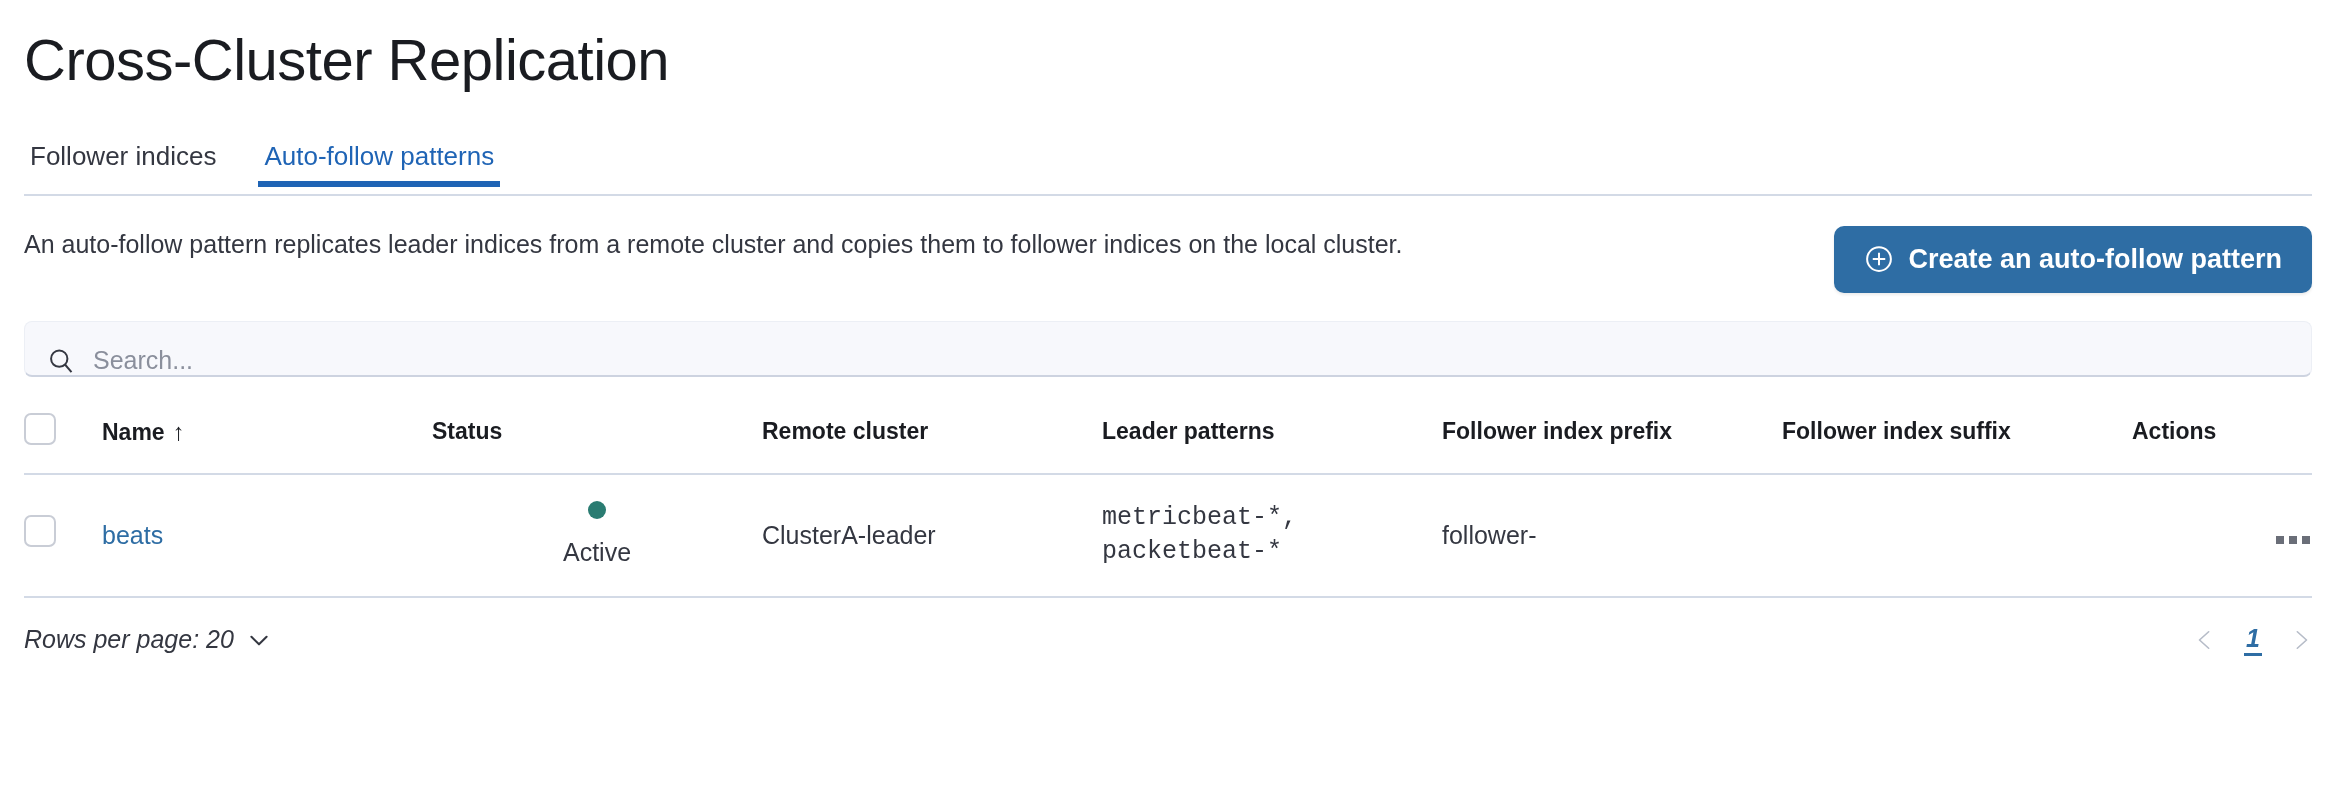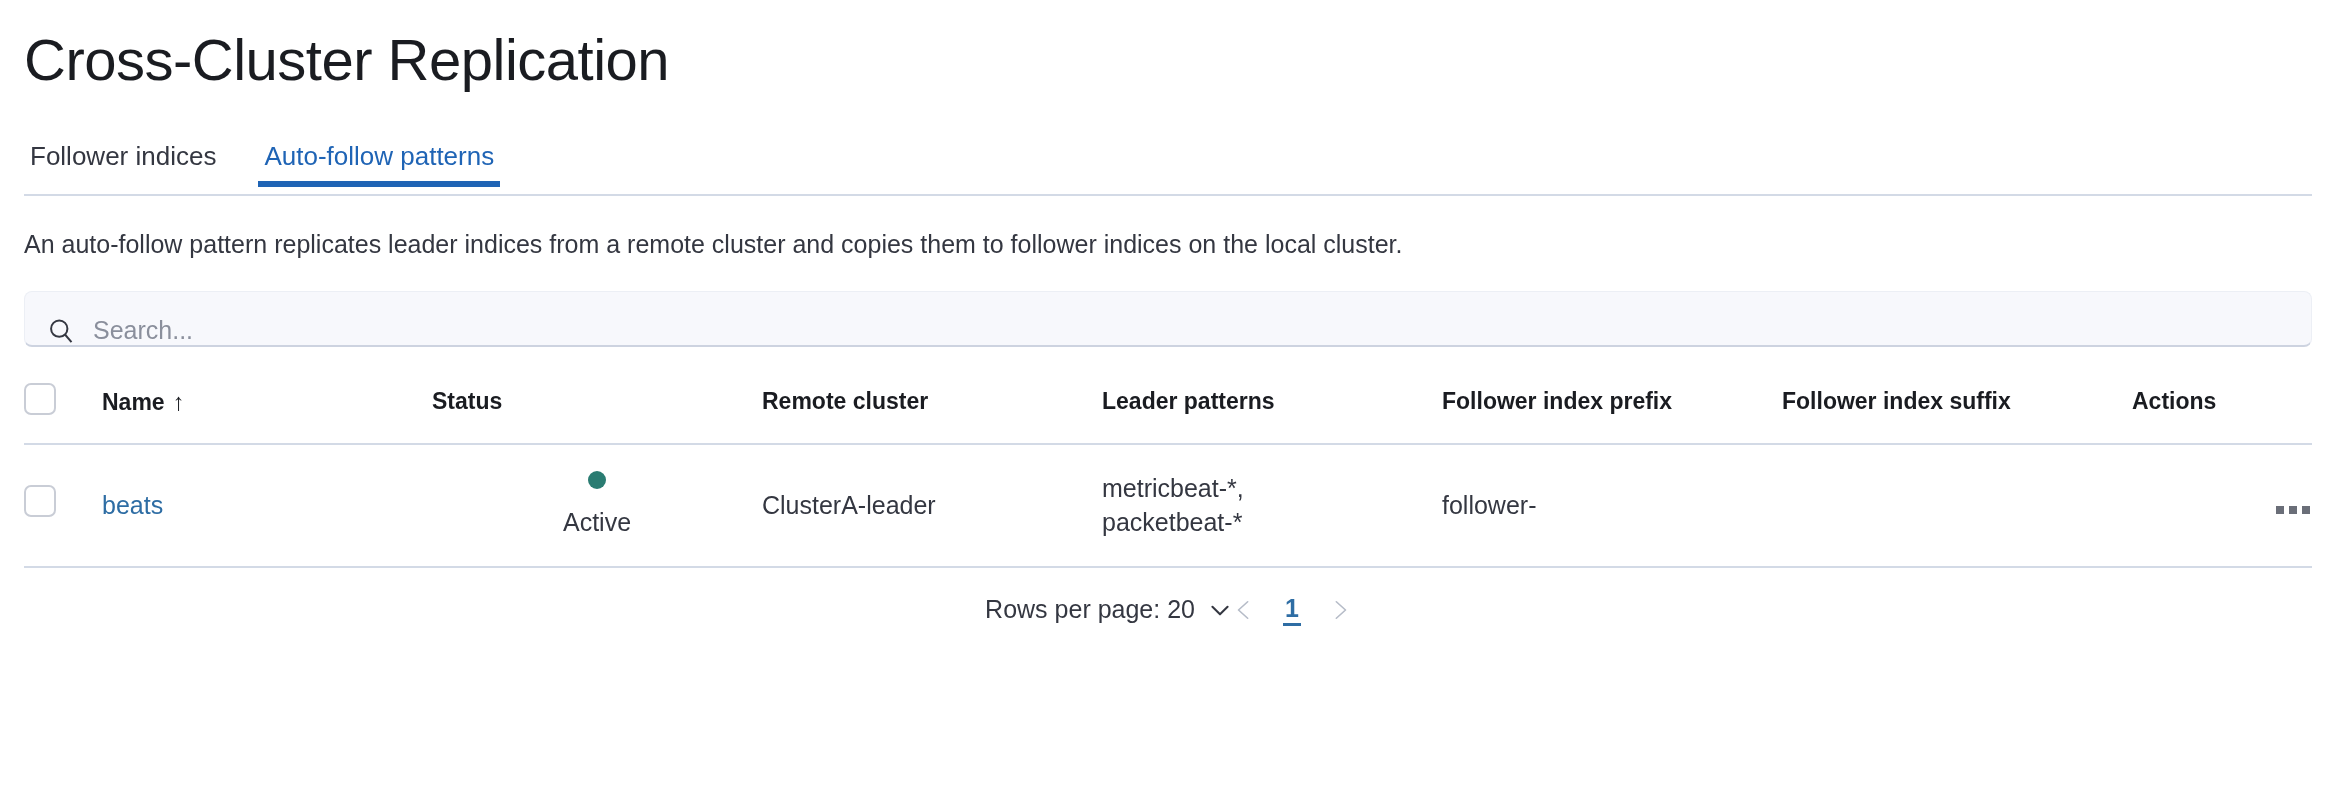--- a/index.html
+++ b/index.html
@@ -202,40 +202,41 @@
     gap: 16px;
     flex-direction: column;
   }
   .status-dot {
     width: 18px;
     height: 18px;
     border-radius: 50%;
     background: #2a7c72;
     flex: 0 0 auto;
   }
-  .multiline { white-space: pre-line; }
+  .multiline { white-space: pre-line; font-family: Liberation Mono, monospace; }
   .actions-dots {
     display: inline-flex;
     gap: 5px;
     cursor: pointer;
     padding: 6px 2px;
   }
   .actions-dots i {
     display: block;
     width: 8px;
     height: 8px;
     background: #6a6e78;
   }
 
   
   .table-footer {
     display: flex;
     align-items: center;
-    justify-content: center;
+    justify-content: space-between;
     margin-top: 26px;
+    font-style: italic;
   }
   .rows-per-page {
     display: inline-flex;
     align-items: center;
     gap: 12px;
     font-size: 25px;
     color: #343741;
     cursor: pointer;
   }
   .chev-down { width: 26px; height: 26px; flex: 0 0 auto; }
@@ -267,20 +268,30 @@
   <h1 class="page-title">Cross-Cluster Replication</h1>
 
   <div class="tabs">
     <div class="tab">Follower indices</div>
     <div class="tab active">Auto-follow patterns</div>
   </div>
 
   <div class="desc-row">
     <div class="desc-text">An auto-follow pattern replicates leader indices from a remote cluster and copies them to follower indices on the local cluster.</div>
 
+    <button class="create-btn">
+      <span class="plus-icon">
+        <svg viewBox="0 0 24 24" width="30" height="30" fill="none" stroke="#ffffff" stroke-width="1.6">
+          <circle cx="12" cy="12" r="9.5"></circle>
+          <line x1="12" y1="7" x2="12" y2="17"></line>
+          <line x1="7" y1="12" x2="17" y2="12"></line>
+        </svg>
+      </span>
+      <span>Create an auto-follow pattern</span>
+    </button>
   </div>
 
   <div class="search-bar">
     <span class="mag">
       <svg viewBox="0 0 24 24" width="28" height="28" fill="none" stroke="#343741" stroke-width="1.7">
         <circle cx="10.5" cy="10" r="7"></circle>
         <line x1="15.6" y1="15.2" x2="21" y2="21.5"></line>
       </svg>
     </span>
     <input type="text" value="" placeholder="Search..." style="">

